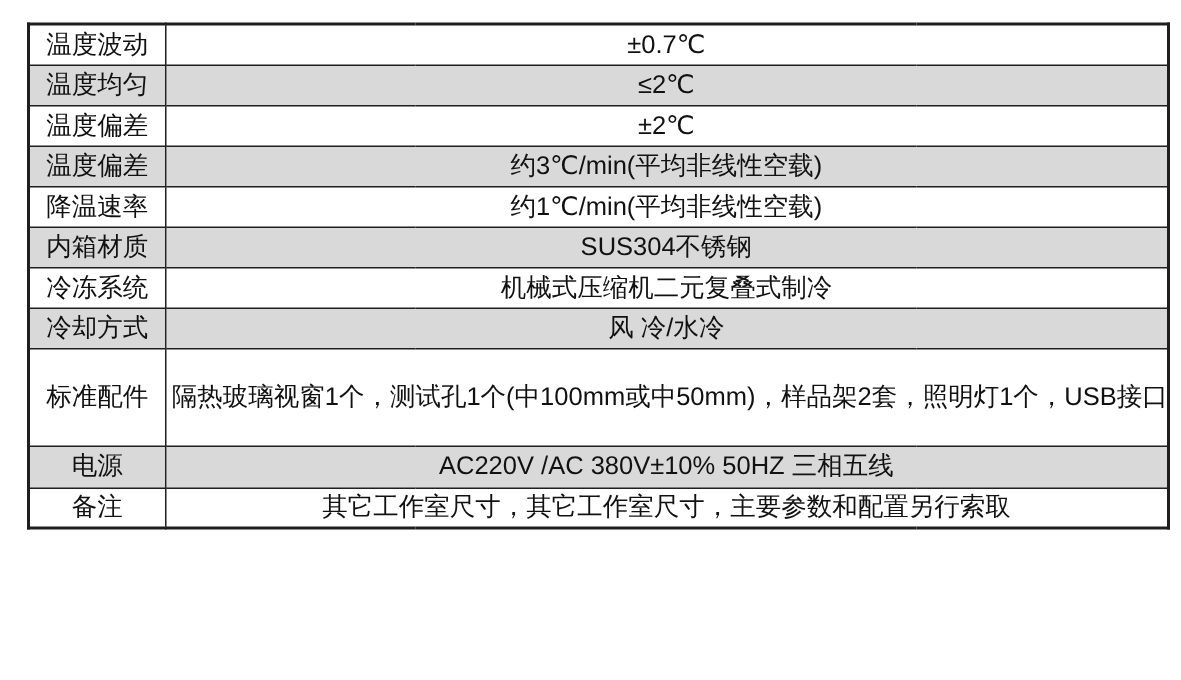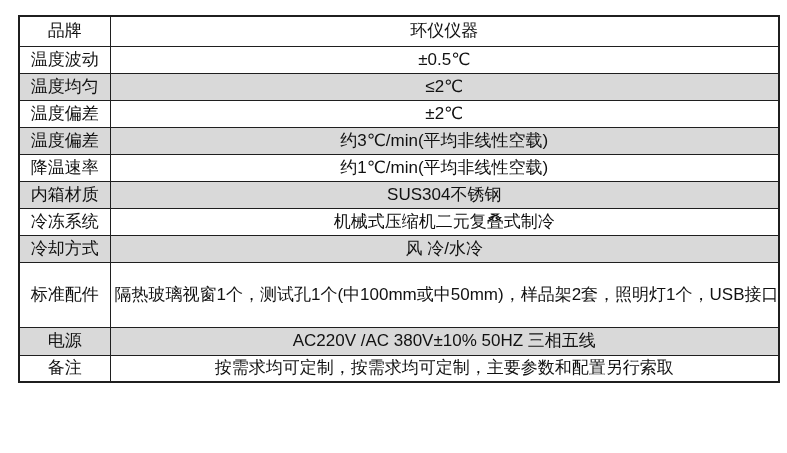--- a/index.html
+++ b/index.html
@@ -54,27 +54,23 @@
 
 <table class="spec">
   <colgroup>
     <col style="width:91px">
     <col style="width:167px">
     <col style="width:167px">
     <col style="width:167px">
     <col style="width:168px">
   </colgroup>
   <tbody>
-    <tr class="h-first">
-      <td>品牌</td>
-      <td colspan="4">环仪仪器</td>
-    </tr>
     <tr class="h-norm">
       <td>温度波动</td>
-      <td colspan="4">±0.5℃</td>
+      <td colspan="4">±0.7℃</td>
     </tr>
     <tr class="h-norm shaded">
       <td>温度均匀</td>
       <td colspan="4">≤2℃</td>
     </tr>
     <tr class="h-norm">
       <td>温度偏差</td>
       <td colspan="4">±2℃</td>
     </tr>
     <tr class="h-norm shaded">
@@ -100,16 +96,16 @@
     <tr class="h-tall">
       <td>标准配件</td>
       <td colspan="4" class="wrap">隔热玻璃视窗1个，测试孔1个(中100mm或中50mm)，样品架2套，照明灯1个，USB接口</td>
     </tr>
     <tr class="h-power shaded">
       <td>电源</td>
       <td colspan="4">AC220V /AC 380V±10% 50HZ 三相五线</td>
     </tr>
     <tr class="h-last">
       <td>备注</td>
-      <td colspan="4">按需求均可定制，按需求均可定制，主要参数和配置另行索取</td>
+      <td colspan="4">其它工作室尺寸，其它工作室尺寸，主要参数和配置另行索取</td>
     </tr>
   </tbody>
 </table>
 
 </body></html>

